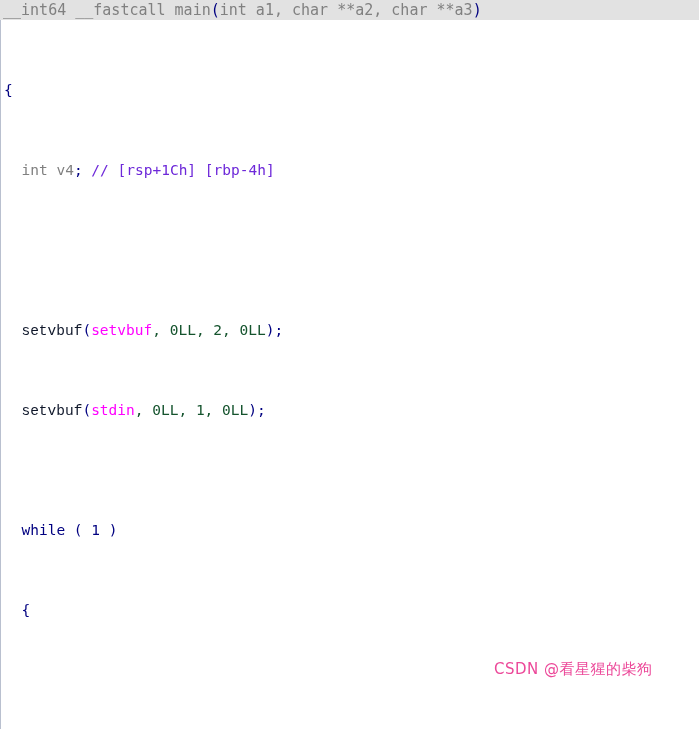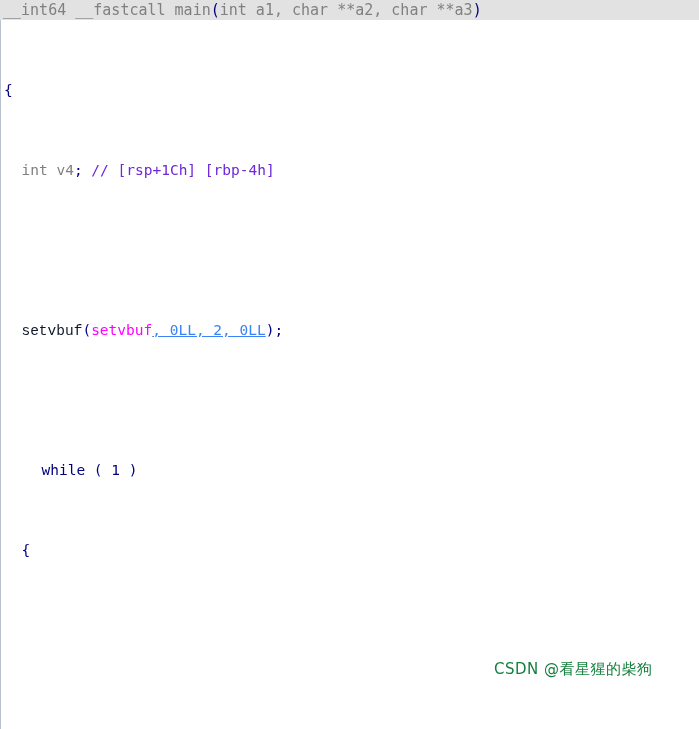--- a/index.html
+++ b/index.html
@@ -58,37 +58,37 @@
     font-size: 14.5px;
     line-height: 20px;
     padding-left: 4px;
     box-sizing: border-box;
   }
 
   .ln { display: block; height: 20px; }
 
   
   .t-plain   { color: #000080; }   
-  .t-kw      { color: #000080; margin-left: 20px; }   
+  .t-kw      { color: #000080; }   
   .t-fn      { color: #0f172a; font-family: Liberation Mono, monospace; }   
   .t-lib     { color: #ff00ff; }   
-  .t-num     { color: #3b82f6; text-decoration: underline; }   
+  .t-num     { color: #14532d; }   
   .t-cmt     { color: #6d28d9; }   
   .t-type    { color: #808080; }   
   .t-sig     { color: #808080; }   
   .t-sigpunc { color: #000080; }
 
   #watermark {
     position: absolute;
     left: 494px;
     top: 659px;
     font-family: "DejaVu Sans", "Liberation Sans", sans-serif;
     font-size: 15px;
     line-height: 20px;
-    color: #15803d;
+    color: #ec4899;
     white-space: pre;
     letter-spacing: 0.5px;
     user-select: none;
   }
 </style>
 </head>
 <body>
 
 <div id="pseudocode-view">
 
@@ -99,20 +99,21 @@
   <div id="code-body">
 
     <span class="ln"><span class="t-plain">{</span></span>
 
     <span class="ln">  <span class="t-type">int</span><span class="t-type"> v4</span><span class="t-plain">;</span> <span class="t-cmt">// [rsp+1Ch] [rbp-4h]</span></span>
 
     <span class="ln"><span></span></span>
 
     <span class="ln">  <span class="t-fn">setvbuf</span><span class="t-plain">(</span><span class="t-lib">setvbuf</span><span class="t-num">, 0LL, 2, 0LL</span><span class="t-plain">);</span></span>
 
+    <span class="ln">  <span class="t-fn">setvbuf</span><span class="t-plain">(</span><span class="t-lib">stdin</span><span class="t-num">, 0LL, 1, 0LL</span><span class="t-plain">);</span></span>
 
 
 
     <span class="ln">  <span class="t-kw">while</span><span class="t-plain"> ( 1 )</span></span>
 
     <span class="ln">  <span class="t-plain">{</span></span>
 
     
 
     

